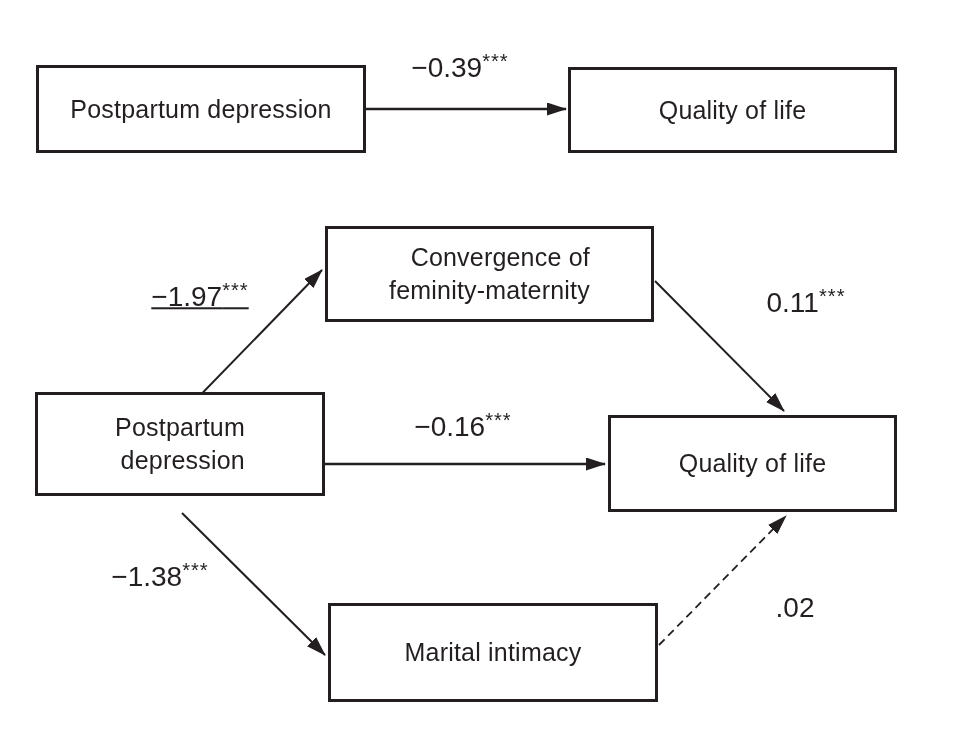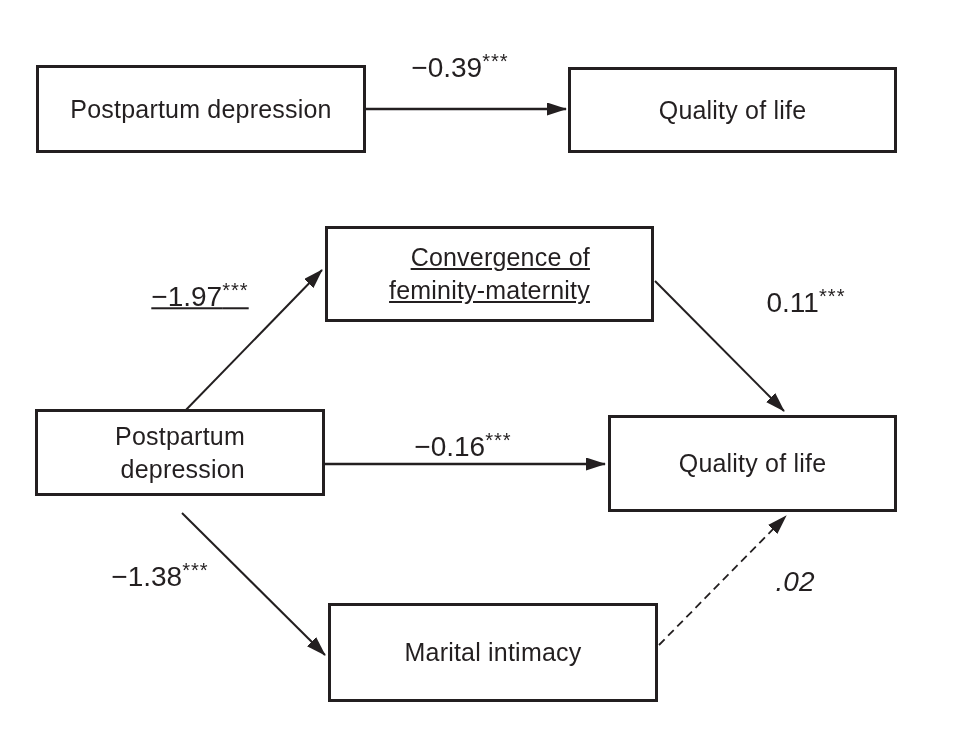--- a/index.html
+++ b/index.html
@@ -40,31 +40,31 @@
     color:var(--text);
   }
   .coef .sig{
     font-size:0.72em;
     vertical-align:0.42em;
     letter-spacing:1px;
   }
   
   #box-top-ppd {left:36px; top:65px; width:330px;height:88px;}
   #box-top-qol {left:568px;top:67px; width:329px;height:86px;}
-  #box-conv    {left:325px;top:226px;width:329px;height:96px;text-decoration:underline;}
-  #box-ppd     {left:35px; top:409px;width:290px;height:87px;}
+  #box-conv    {left:325px;top:226px;width:329px;height:96px;}
+  #box-ppd     {left:35px; top:392px;width:290px;height:104px;}
   #box-qol     {left:608px;top:415px;width:289px;height:97px;}
   #box-marital {left:328px;top:603px;width:330px;height:99px;}
   
   #coef-total  {left:460px;top:67px;}
   #coef-a1     {left:200px;top:296px;text-decoration:underline;}
   #coef-b1     {left:806px;top:302px;}
-  #coef-direct {left:463px;top:446px;}
+  #coef-direct {left:463px;top:426px;}
   #coef-a2     {left:160px;top:576px;}
-  #coef-b2     {left:795px;top:581px;font-style:italic;}
+  #coef-b2     {left:795px;top:607px;}
 </style>
 </head>
 <body>
 
 <div class="canvas">
 
   <svg class="arrow-layer" width="957" height="733" viewBox="0 0 957 733" xmlns="http://www.w3.org/2000/svg">
     <defs>
       <marker id="ah" markerUnits="userSpaceOnUse" markerWidth="20" markerHeight="13" refX="19" refY="6.5" orient="auto">
         <path d="M0,0 L20,6.5 L0,13 Z" fill="#231f20"></path>

